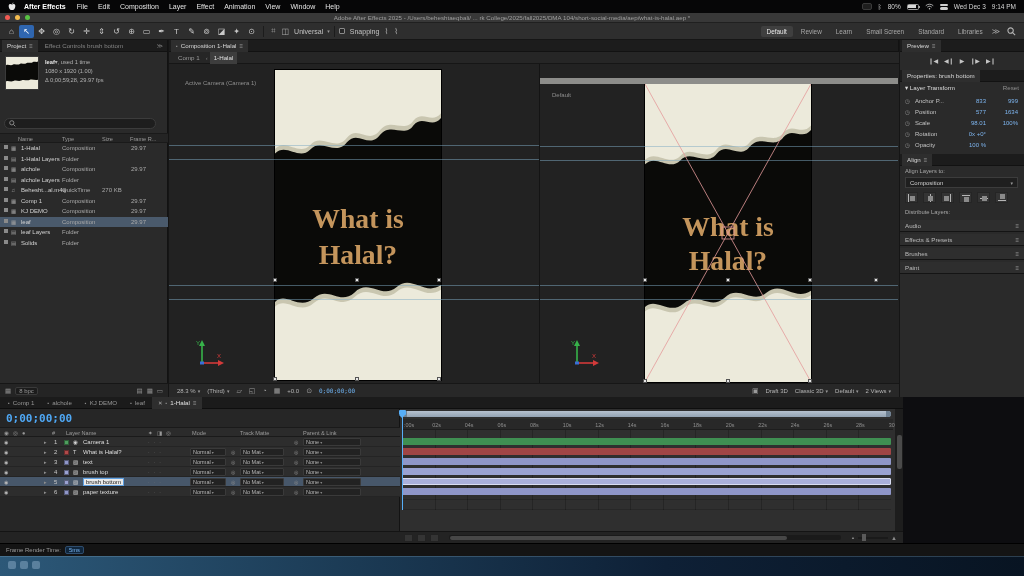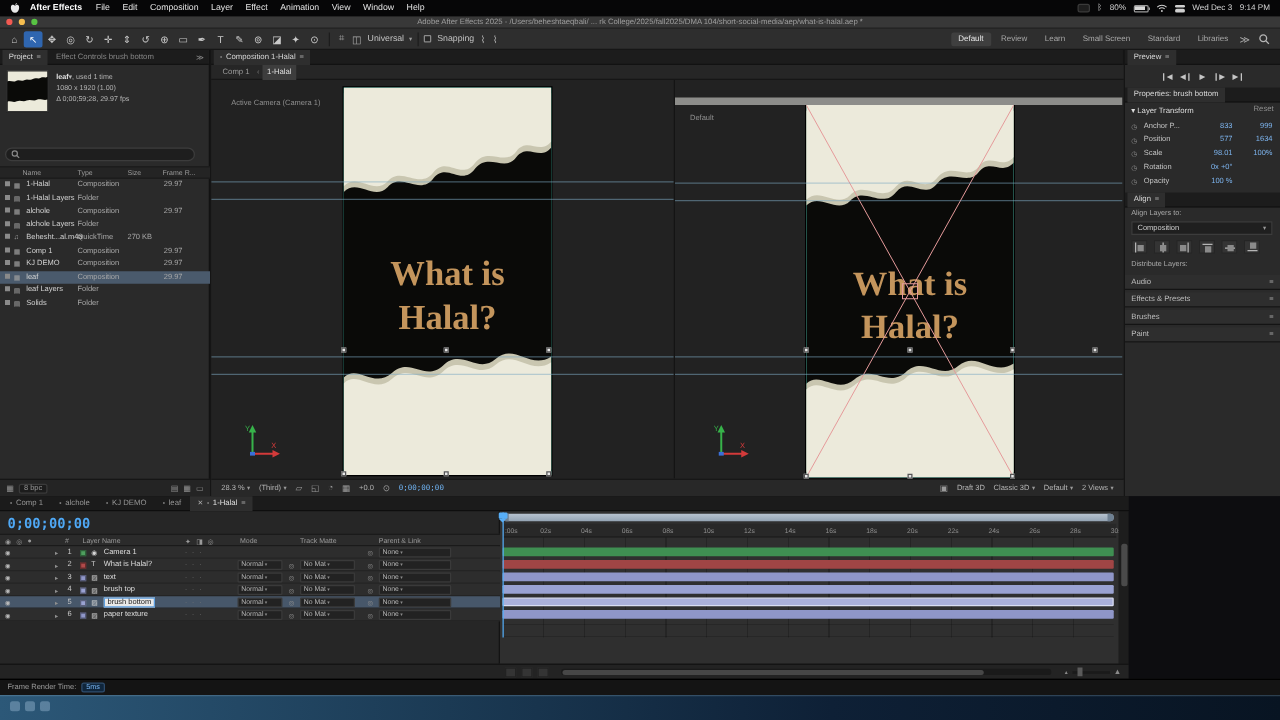--- a/index.html
+++ b/index.html
@@ -73,21 +73,21 @@
   #comp-panel{position:absolute;left:169px;top:40px;width:730px;height:357px;background:#232323;border-right:1px solid #121212}
   #comp-tabstrip{position:absolute;left:0;top:12px;width:730px;height:12px;background:#262626;border-bottom:1px solid #161616;display:flex;align-items:center;font-size:6.2px;gap:2px;padding:0 5px}
   .ctab{color:#9a9a9a;padding:0 4px;height:12px;display:flex;align-items:center}
   .ctab.active{background:#3d3d3d;color:#e0e0e0}
   .ctab-sep{color:#777;font-size:6px}
   #viewer{position:absolute;left:0;top:24px;width:730px;height:319px;background:#222;overflow:hidden}
   .view{position:absolute;top:0;height:319px;overflow:hidden}
   #view-left{left:0;width:371px;border-right:1px solid #141414}
   #view-right{left:371px;width:358px}
   .view-label{position:absolute;font-size:6px;color:#8f8f8f;z-index:7;white-space:nowrap}
-  .comp-wrap{position:absolute;background:#5eead4;box-shadow:0 0 0 1px #000;z-index:2}
+  .comp-wrap{position:absolute;background:#1d4ed8;box-shadow:0 0 0 1px #000;z-index:2}
   #view-left .comp-wrap{left:106px;top:6px;width:166px;height:310px}
   #view-right .comp-wrap{left:105px;top:20px;width:166px;height:298px}
   .comp-svg{width:100%;height:100%;display:block}
   .halal-text{font-family:"Liberation Serif",serif;font-weight:bold;font-size:30px;fill:#c4955c}
   .gray-strip{position:absolute;left:0;right:0;top:14px;height:6px;background:#8d8d8a;z-index:3}
   .guide{position:absolute;left:0;right:0;height:1px;background:rgba(125,170,195,.5);z-index:4}
   .handle{position:absolute;width:4px;height:4px;background:#e8e8e8;border:1px solid #555;z-index:6}
   .wirefr{position:absolute;left:0;top:0;width:100%;height:100%;z-index:5}
   .gizmo{position:absolute;left:26px;bottom:14px;width:30px;height:32px;z-index:6}
   #comp-footer{position:absolute;left:0;top:343px;width:730px;height:14px;background:#282828;border-top:1px solid #171717;display:flex;align-items:center;font-size:6px;color:#b5b5b5;gap:7px;padding:0 8px}

